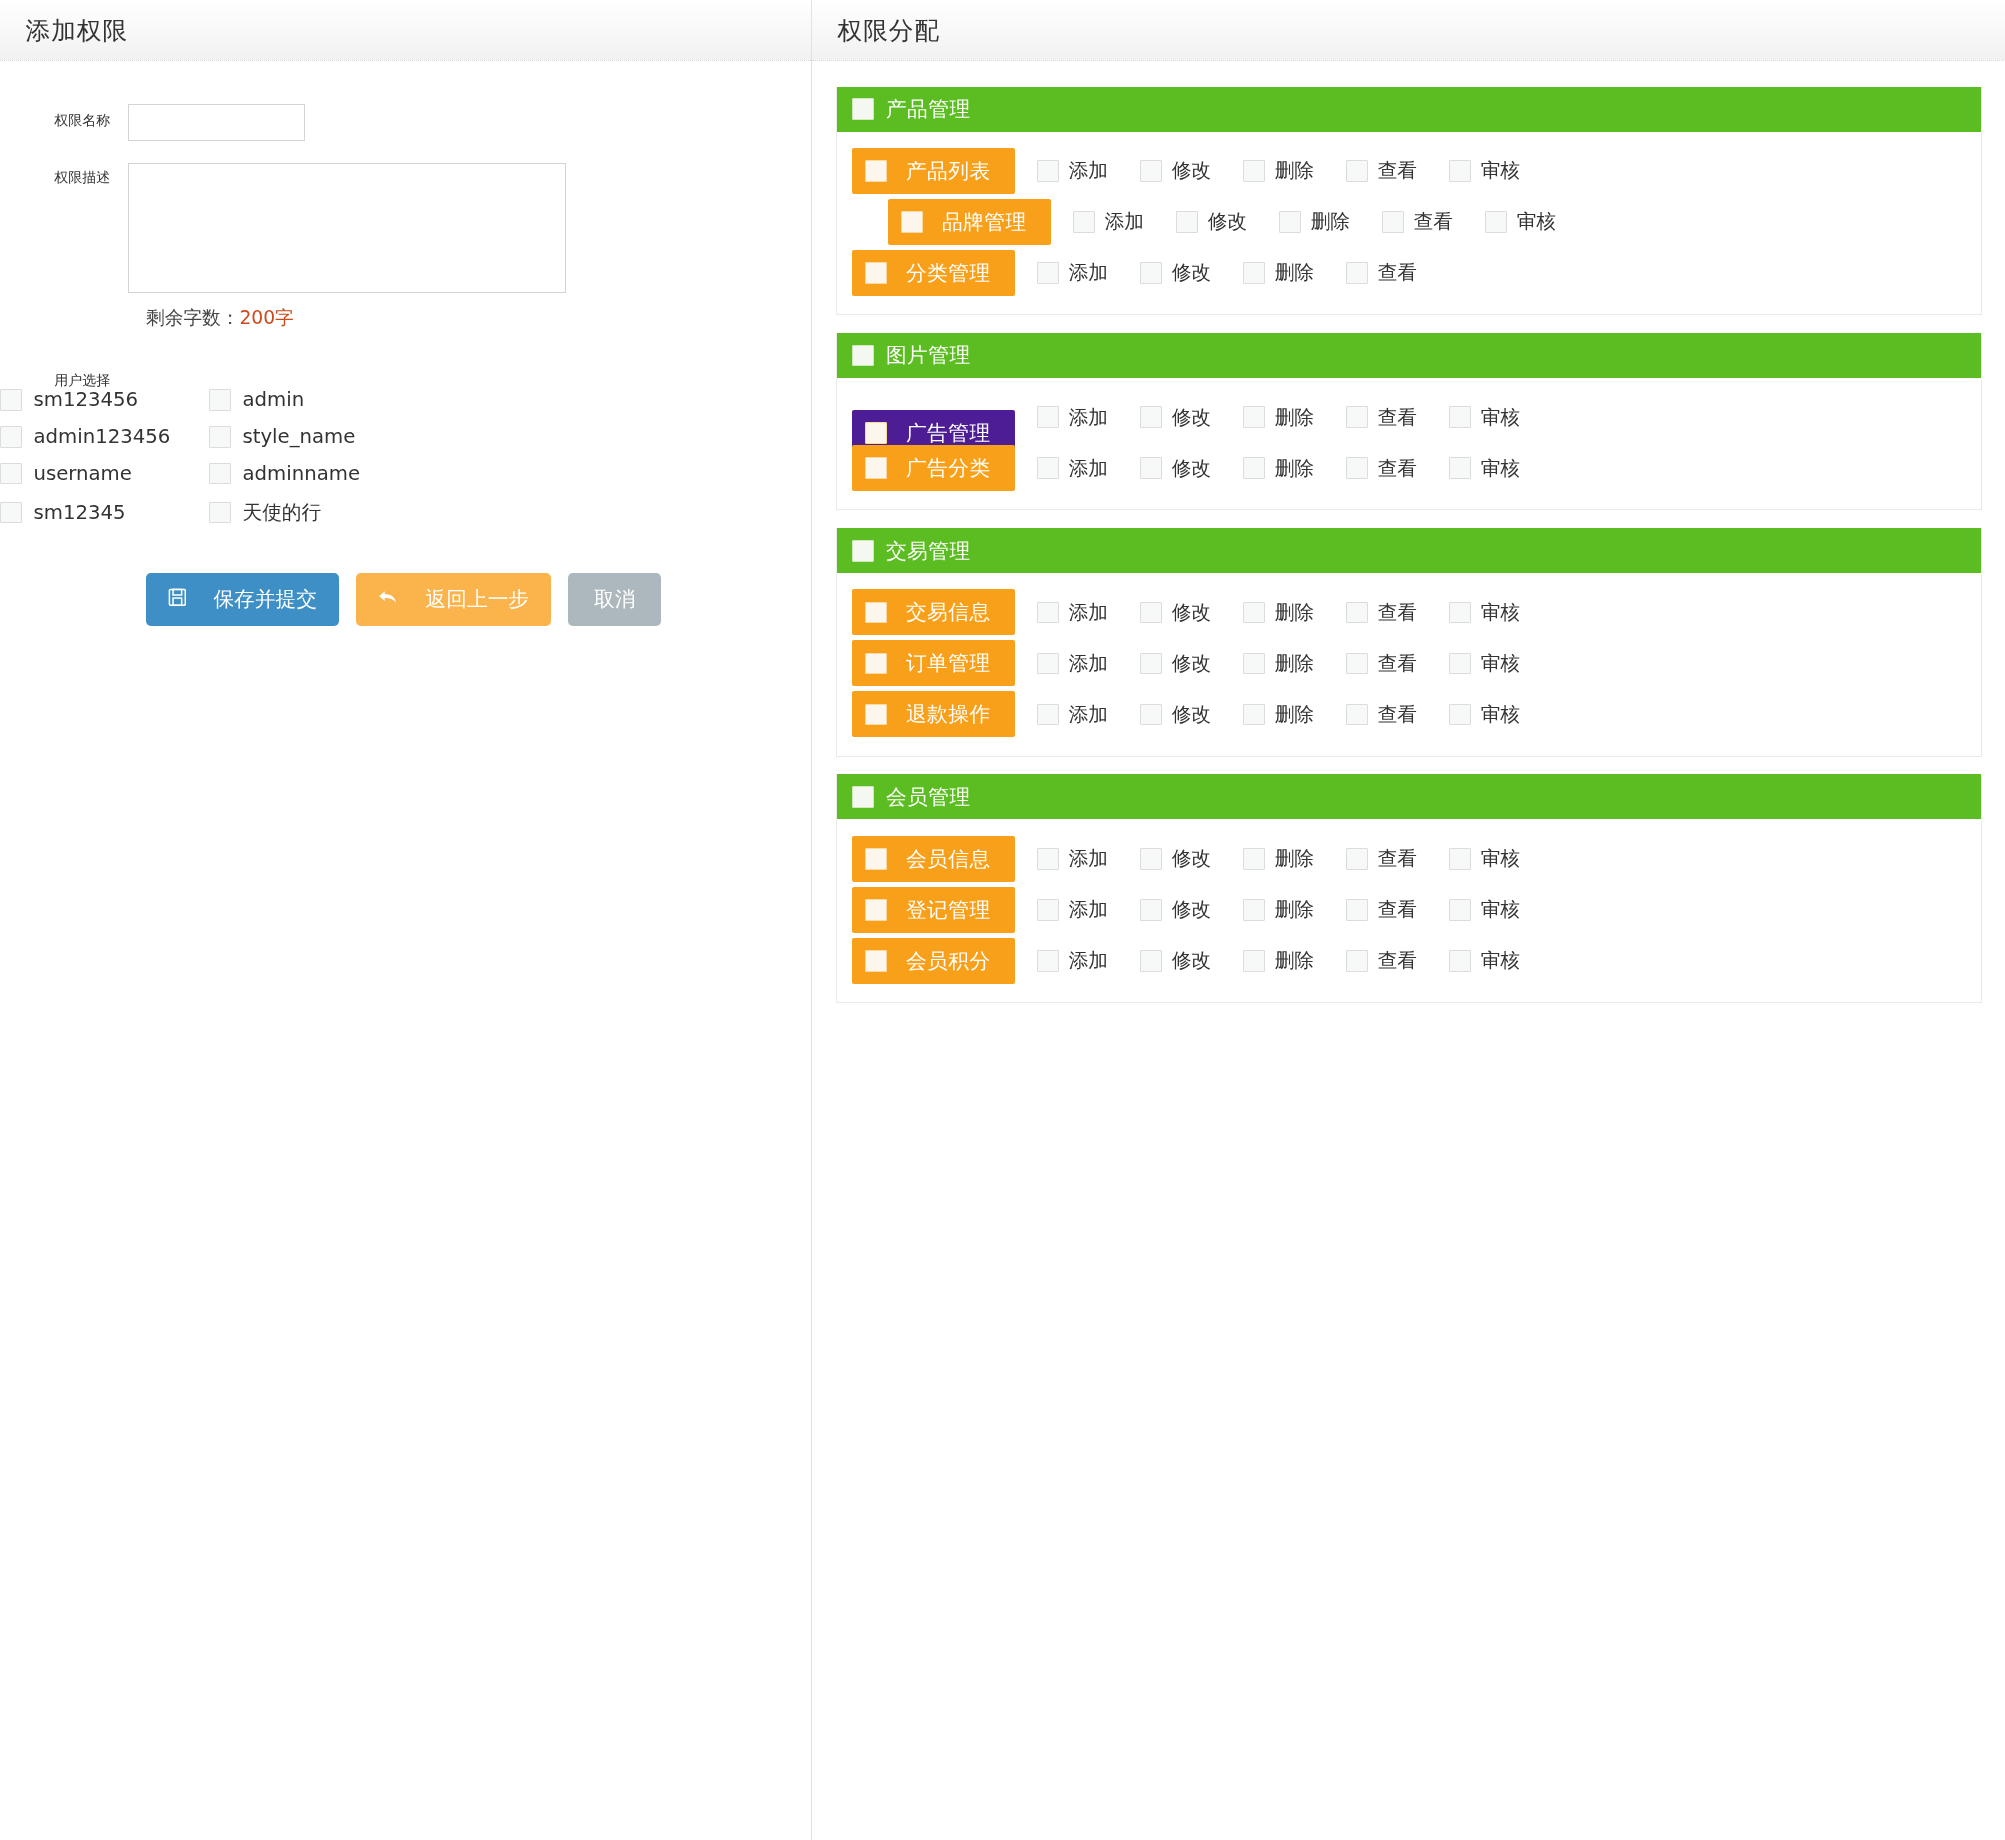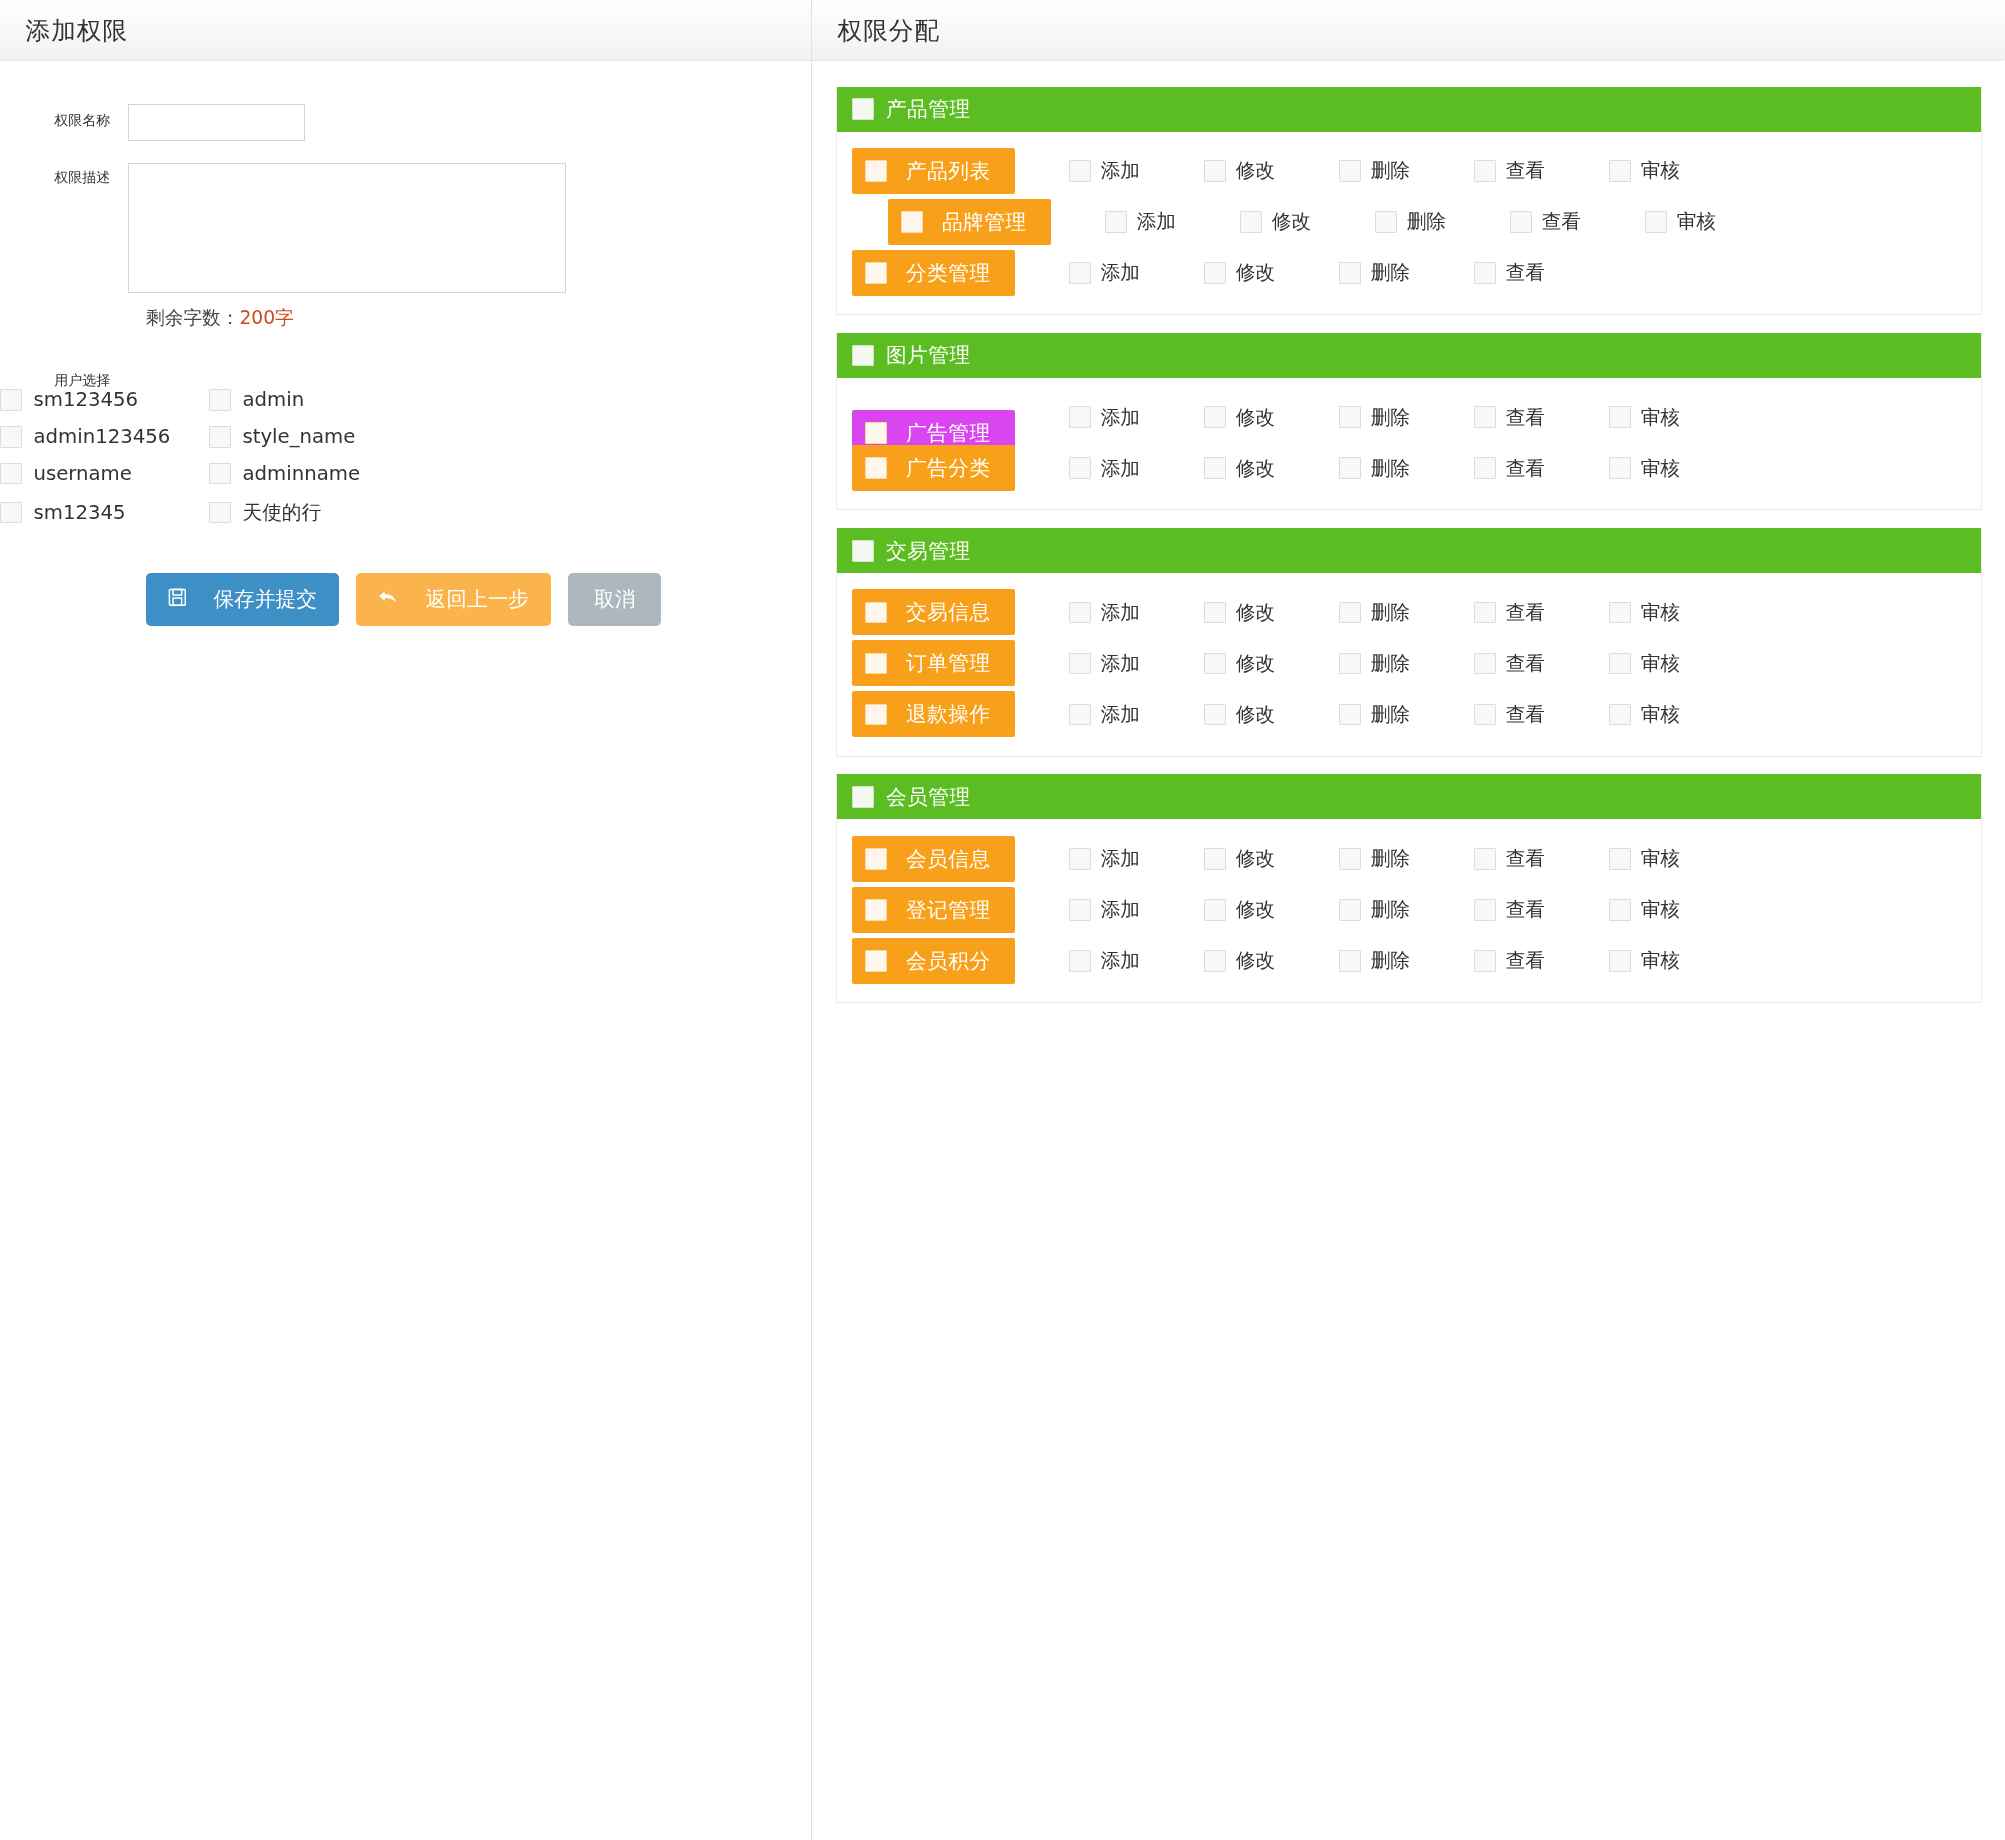--- a/index.html
+++ b/index.html
@@ -215,21 +215,20 @@
     align-items: center;
     margin-left: 21.7px;
   }
   .action {
     display: flex;
     align-items: center;
     gap: 9.9px;
     width: 103px;
     font-size: 19.7px;
     color: #333333;
-    margin-left: 32px;
   }
 </style>
 </head>
 <body>
 
 <div class="page">
 
   <div class="left-panel">
 
     <div class="panel-header">
@@ -419,21 +418,21 @@
             </div>
           </div>
         </div>
         <div class="perm-section">
           <div class="section-head" style="background: rgb(92, 189, 34);">
             <span class="cb"></span>
             <span class="section-title">图片管理</span>
           </div>
           <div class="section-rows">
             <div class="perm-row">
-              <div class="mod-chip" style="background: #d946ef; margin-top: 31px;">
+              <div class="mod-chip" style="background: #4c1d95; margin-top: 31px;">
                 <span class="cb"></span>
                 <span class="mod-name">广告管理</span>
               </div>
               <div class="actions">
                 <label class="action">
                   <span class="cb"></span>
                   <span>添加</span>
                 </label>
                 <label class="action">
                   <span class="cb"></span>

